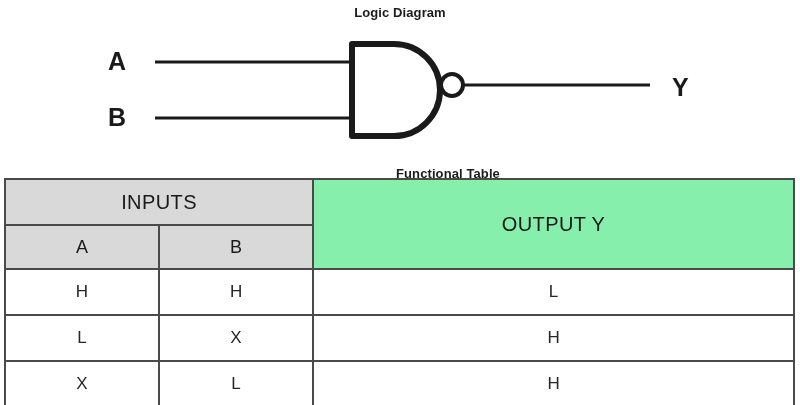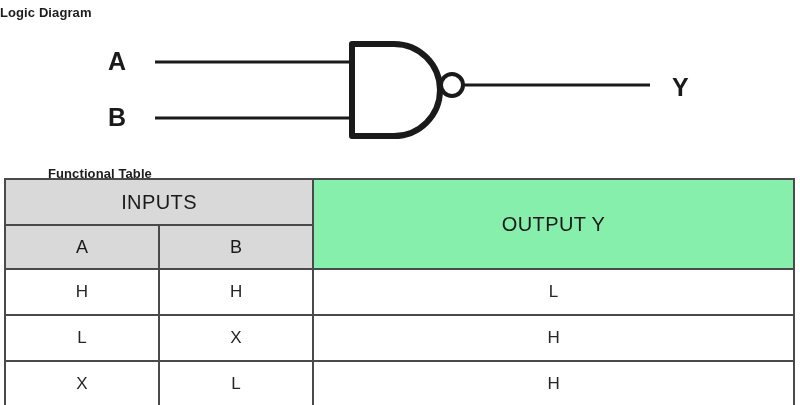--- a/index.html
+++ b/index.html
@@ -14,21 +14,21 @@
     font-family: "Liberation Sans", sans-serif;
     color: #1a1a1a;
     overflow: hidden;
   }
 
   
   .caption {
     position: absolute;
     left: 0;
     width: 800px;
-    text-align: left;
+    text-align: center;
     font-size: 13px;
     font-weight: bold;
     letter-spacing: 0.1px;
     color: #1c1c1c;
   }
   #caption-logic  { top: 5px; }
   #caption-table  { top: 166px; margin-left: 48px; }
 
   
   #logic-diagram {

